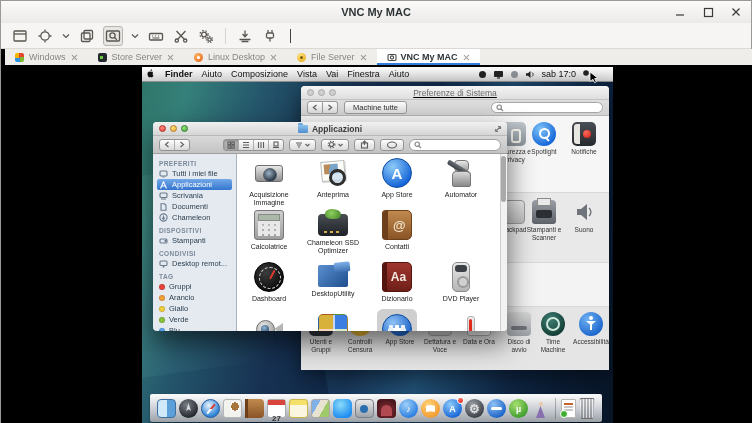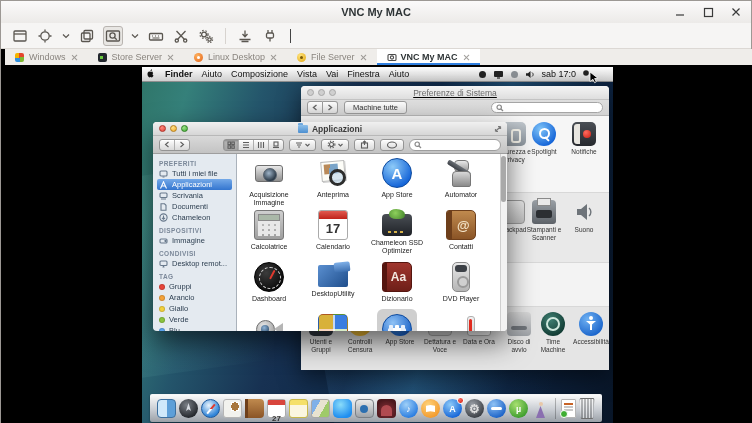--- a/index.html
+++ b/index.html
@@ -676,21 +676,21 @@
                   <path d="M4.5 2.5v3.5M3 4.8l1.5 1.5L6 4.8"></path>
                 </svg>
               <span>Chameleon</span>
             </div>
             <div class="sb-header">DISPOSITIVI</div>
             <div class="sb-item">
               <svg width="9" height="8">
                   <rect x="1" y="2" width="7" height="4" rx="1"></rect>
                   <circle cx="6.5" cy="4" r=".6"></circle>
                 </svg>
-              <span>Immagine</span>
+              <span>Stampanti</span>
             </div>
             <div class="sb-header">CONDIVISI</div>
             <div class="sb-item">
               <svg width="9" height="8">
                   <rect x="1" y="1" width="7" height="4.5" rx="1"></rect>
                   <path d="M3.5 7h2M4.5 5.5V7"></path>
                 </svg>
               <span>Desktop remot...</span>
             </div>
             <div class="sb-header">TAG</div>
@@ -739,26 +739,20 @@
                   <div class="appicon ai-automator">
                     <i></i>
                   </div>
                   <div class="app-label">Automator</div>
                 </div>
             </div>
             <div class="app-row" style="top:56px;">
               <div class="app-cell">
                   <div class="appicon ai-calc"></div>
                   <div class="app-label">Calcolatrice</div>
-                </div>
-              <div class="app-cell">
-                  <div class="appicon ai-calendar">
-                    <span class="cal-num">17</span>
-                  </div>
-                  <div class="app-label">Calendario</div>
                 </div>
               <div class="app-cell">
                   <div class="appicon ai-ssd"></div>
                   <div class="app-label">Chameleon SSD Optimizer</div>
                 </div>
               <div class="app-cell">
                   <div class="appicon ai-contacts">
                     <span class="ai-glyph">@</span>
                   </div>
                   <div class="app-label">Contatti</div>

